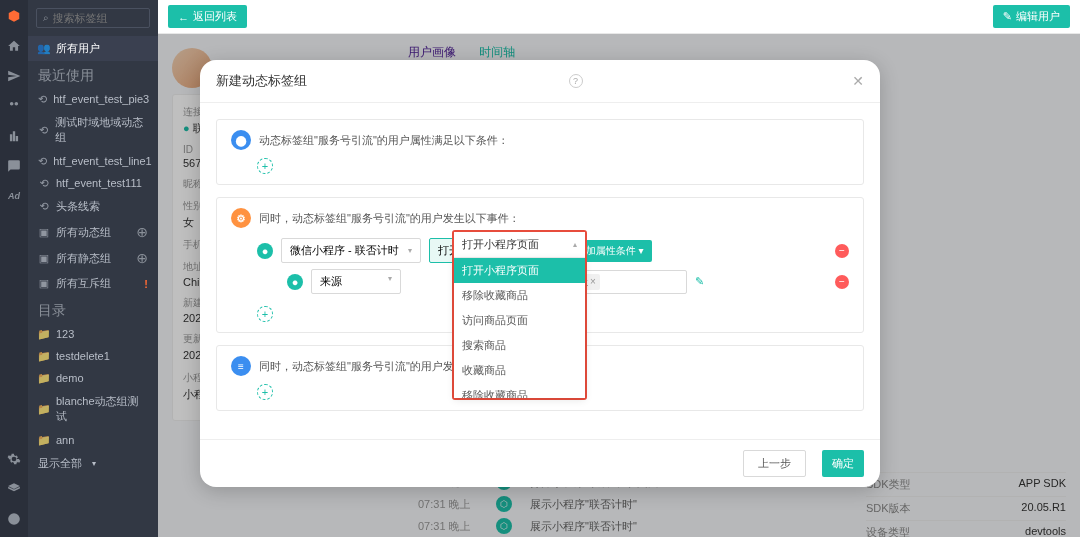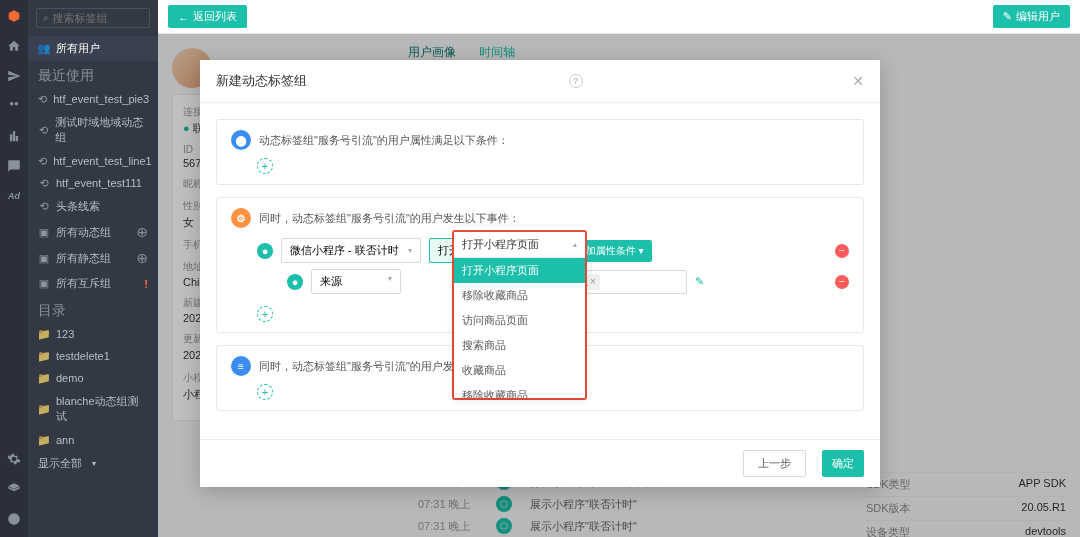--- a/index.html
+++ b/index.html
@@ -30,36 +30,36 @@
     
     
     .main { position: absolute; left: 158px; right: 0; top: 34px; bottom: 0; background: #f5f6f8; padding: 14px; }
     .card-left { position: absolute; left: 14px; top: 14px; width: 220px; background: #fff; border: 1px solid #eee; border-radius: 3px; padding: 10px; font-size: 11px; color: #555; }
     .card-left .row { margin-bottom: 8px; }
     .card-left .lbl { color: #999; font-size: 10px; margin-bottom: 2px; }
     .card-left .val { color: #333; }
     .green-dot::before { content: "●"; color: #1cbfa9; margin-right: 3px; }
     
     .mid-tabs { position: absolute; left: 250px; top: 10px; font-size: 12px; }
-    .tab-txt { color: #0f766e; margin-right: 20px; }
+    .tab-txt { color: #4c1d95; margin-right: 20px; }
     .tab-txt.active { color: #1cbfa9; border-bottom: 2px solid #1cbfa9; padding-bottom: 4px; }
     
     .timeline { position: absolute; left: 260px; top: 440px; font-size: 11px; color: #666; }
     .timeline-row { display: flex; align-items: center; gap: 18px; margin-bottom: 6px; }
     .tl-time { color: #999; width: 60px; }
     .tl-ic { width: 16px; height: 16px; background: #1cbfa9; border-radius: 50%; display: inline-flex; align-items: center; justify-content: center; color: #fff; font-size: 9px; }
     
     .props-box { position: absolute; right: 14px; top: 438px; width: 200px; font-size: 11px; }
     .props-row { display: flex; justify-content: space-between; padding: 4px 0; border-top: 1px solid #eee; }
     .props-row .k { color: #888; }
     .props-row .v { color: #333; }
     
     
     .modal-back { position: absolute; left: 158px; right: 0; top: 34px; bottom: 0; background: rgba(0,0,0,0.25); }
-    .modal { position: absolute; left: 50%; top: 60px; transform: translateX(-50%); width: 680px; background: #fff; border-radius: 0; box-shadow: 0 4px 20px rgba(0,0,0,0.2); }
+    .modal { position: absolute; left: 50%; top: 60px; transform: translateX(-50%); width: 680px; background: #fff; border-radius: 16px; box-shadow: 0 4px 20px rgba(0,0,0,0.2); }
     .modal-head { padding: 12px 16px; border-bottom: 1px solid #eee; display: flex; align-items: center; font-size: 13px; color: #333; }
     .modal-head .close { margin-left: auto; color: #aaa; cursor: pointer; font-size: 14px; }
     .modal-head .help { margin-left: auto; margin-right: 8px; width: 14px; height: 14px; border: 1px solid #ccc; border-radius: 50%; font-size: 9px; color: #aaa; display: flex; align-items: center; justify-content: center; }
     .modal-body { padding: 16px; max-height: 340px; overflow: visible; }
     
     .section { border: 1px solid #e8e8e8; border-radius: 3px; padding: 10px 14px; margin-bottom: 12px; position: relative; font-size: 11px; }
     .section-title { display: flex; align-items: center; gap: 8px; color: #555; font-size: 11px; }
     .round-ic { width: 20px; height: 20px; border-radius: 50%; display: inline-flex; align-items: center; justify-content: center; color: #fff; font-size: 10px; font-weight: bold; }
     .ic-blue { background: #3b8ef0; }
     .ic-orange { background: #ff9240; }

